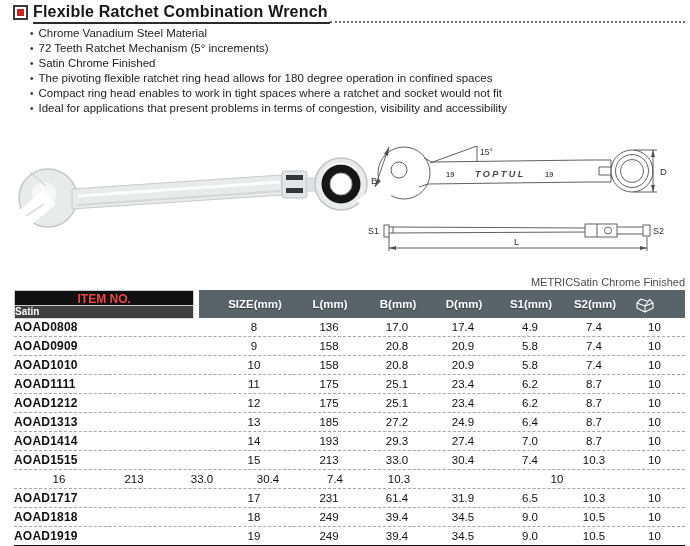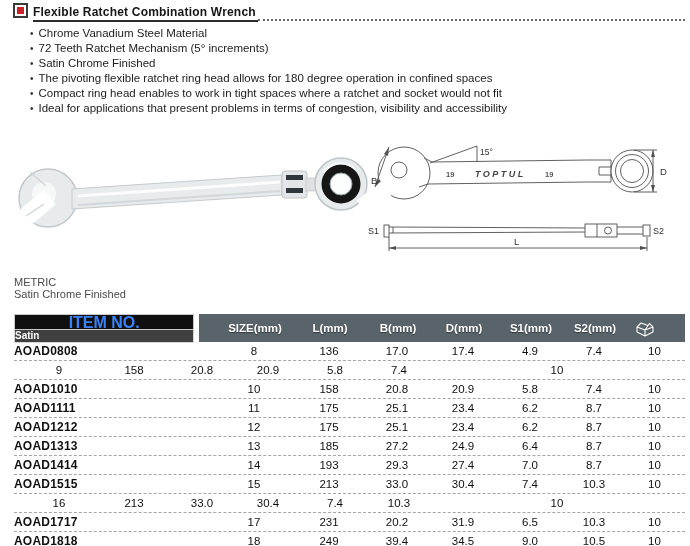--- a/index.html
+++ b/index.html
@@ -2,37 +2,37 @@
 <html><head>
 <meta charset="utf-8">
 <style>
   html,body{margin:0;padding:0;background:#fff;}
   body{width:690px;height:546px;position:relative;font-family:"Liberation Sans","DejaVu Sans",sans-serif;color:#111;overflow:hidden;}
 
   
   .title-row{position:absolute;top:3px;left:13px;right:5px;display:flex;align-items:flex-end;}
   .title-ico{width:11px;height:11px;border:2px solid #3a3a3a;background:#fff;display:flex;align-items:center;justify-content:center;margin:0 5px 4px 0;}
   .title-ico i{display:block;width:7px;height:7px;background:#cc2328;}
-  .title-text{font-size:12px;font-weight:bold;color:#161616;border-bottom:2px solid #2b2b2b;padding:0 2px 1px 0;letter-spacing:.2px;white-space:nowrap;}
+  .title-text{font-size:16px;font-weight:bold;color:#161616;border-bottom:2px solid #2b2b2b;padding:0 2px 1px 0;letter-spacing:.2px;white-space:nowrap;}
   .title-fill{flex:1;border-bottom:2px dotted #6a6a6a;margin-bottom:1px;}
 
   
   .features{position:absolute;top:26px;left:30px;right:8px;list-style:none;margin:0;padding:0;}
   .features li{font-size:11.5px;line-height:14px;color:#1c1c1c;}
   .features li::before{content:"•";margin-right:5px;color:#333;font-size:10px;}
 
   
   .figure{position:absolute;top:120px;left:0;width:690px;height:158px;}
 
   
   .tblwrap{position:absolute;top:276px;left:14px;width:671px;}
-  .meta{display:flex;justify-content:flex-end;font-size:11px;color:#4b4b4b;margin-bottom:14px;flex-direction:column;}
+  .meta{display:flex;justify-content:flex-end;font-size:11px;color:#4b4b4b;margin-bottom:2px;}
   .thead{display:flex;height:28px;}
   .item-block{width:195px;display:flex;flex-direction:column;}
-  .item-hdr{background:#101010;color:#3b82f6;font-weight:bold;font-size:16px;text-align:center;line-height:16px;height:16px;border:1px solid #c9c9c9;box-sizing:border-box;}
+  .item-hdr{background:#101010;color:#ef4444;font-weight:bold;font-size:12px;text-align:center;line-height:16px;height:16px;border:1px solid #c9c9c9;box-sizing:border-box;}
   .satin-hdr{background:#404040;color:#fff;font-weight:bold;font-size:10px;text-align:left;line-height:12px;height:20px;border:1px solid #d8d8d8;border-top:none;box-sizing:border-box;}
   .hgap{width:5px;}
   .gray-block{display:flex;align-items:center;background:#59636a;color:#fff;width:508px;height:28px;padding-left:16px;}
   .gray-block .hc{font-size:11.5px;font-weight:bold;text-align:center;text-shadow:0 1px 1px rgba(0,0,0,.45);}
   .w0{width:80px}.w1{width:70px}.w2{width:66px}.w3{width:66px}.w4{width:68px}.w5{width:60px}.wic{width:40px;display:flex;justify-content:center;}
   .tbody{border-bottom:3px solid #151515;}
   .trow{display:flex;align-items:center;height:18px;border-bottom:1px dashed #a6a6a6;font-size:11.5px;color:#101010;}
   .trow:last-child{border-bottom:none;}
   .c-item{width:195px;font-weight:bold;font-size:12px;letter-spacing:.2px;}
   .c-gap{width:5px;}
@@ -177,20 +177,21 @@
         <div class="c-gap"></div>
         <div class="c w0">8</div>
         <div class="c w1">136</div>
         <div class="c w2">17.0</div>
         <div class="c w3">17.4</div>
         <div class="c w4">4.9</div>
         <div class="c w5">7.4</div>
         <div class="c-pack">10</div>
       </div>
     <div class="trow">
+        <div class="c-item">AOAD0909</div>
         <div class="c-gap"></div>
         <div class="c w0">9</div>
         <div class="c w1">158</div>
         <div class="c w2">20.8</div>
         <div class="c w3">20.9</div>
         <div class="c w4">5.8</div>
         <div class="c w5">7.4</div>
         <div class="c-pack">10</div>
       </div>
     <div class="trow">
@@ -267,21 +268,21 @@
         <div class="c w3">30.4</div>
         <div class="c w4">7.4</div>
         <div class="c w5">10.3</div>
         <div class="c-pack">10</div>
       </div>
     <div class="trow">
         <div class="c-item">AOAD1717</div>
         <div class="c-gap"></div>
         <div class="c w0">17</div>
         <div class="c w1">231</div>
-        <div class="c w2">20.2</div>
+        <div class="c w2">61.4</div>
         <div class="c w3">31.9</div>
         <div class="c w4">6.5</div>
         <div class="c w5">10.3</div>
         <div class="c-pack">10</div>
       </div>
     <div class="trow">
         <div class="c-item">AOAD1818</div>
         <div class="c-gap"></div>
         <div class="c w0">18</div>
         <div class="c w1">249</div>

